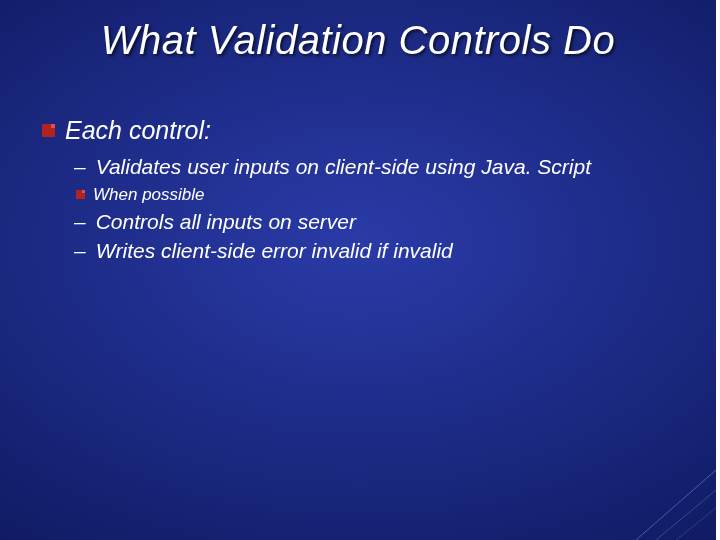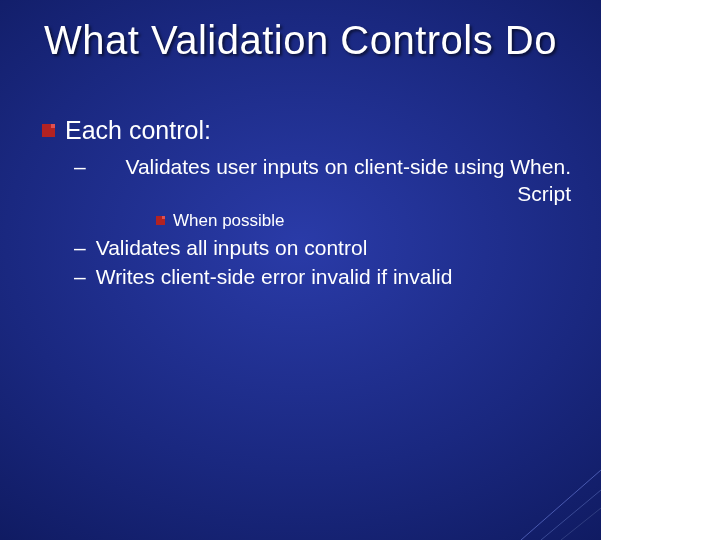--- a/index.html
+++ b/index.html
@@ -4,26 +4,27 @@
 <style>
   html, body {
     margin: 0;
     padding: 0;
     width: 720px;
     height: 540px;
     overflow: hidden;
     font-family: Arial, Helvetica, sans-serif;
   }
   .slide {
-    width: 601px;
+    width: 716px;
     height: 540px;
     background: radial-gradient(ellipse 140% 120% at 50% 45%, #2a3ba8 0%, #1a2880 35%, #0f1a60 60%, #050a35 85%, #020520 100%);
     position: relative;
     color: #ffffff;
     box-sizing: border-box;
+    font-style: italic;
   }
   .title {
     position: absolute;
     top: 18px;
     left: 0;
     right: 0;
     text-align: center;
     font-size: 40px;
     font-weight: 400;
     color: #ffffff;
@@ -81,21 +82,21 @@
     line-height: 1.25;
     flex-shrink: 0;
   }
   .level2 .text {
     font-size: 21px;
     line-height: 1.25;
   }
   .level3 {
     display: flex;
     align-items: flex-start;
-    margin-left: 114px;
+    margin-left: 34px;
     margin-bottom: 4px;
     margin-top: 2px;
   }
   .level3 .bullet {
     width: 9px;
     height: 9px;
     margin-top: 6px;
     margin-right: 8px;
     flex-shrink: 0;
     position: relative;
@@ -137,31 +138,31 @@
 
   <div class="content">
 
     <div class="level1">
       <span class="bullet"></span>
       <span class="text">Each control:</span>
     </div>
 
     <div class="level2">
       <span class="dash">–</span>
-      <span class="text">Validates user inputs on client-side using When. Script</span>
+      <span class="text">Validates user inputs on client-side using Java. Script</span>
     </div>
 
     <div class="level3">
       <span class="bullet"></span>
       <span class="text">When possible</span>
     </div>
 
     <div class="level2">
       <span class="dash">–</span>
-      <span class="text">Validates all inputs on control</span>
+      <span class="text">Controls all inputs on server</span>
     </div>
 
     <div class="level2">
       <span class="dash">–</span>
       <span class="text">Writes client-side error invalid if invalid</span>
     </div>
 
   </div>
 
   <svg class="corner-lines" viewBox="0 0 120 120">

